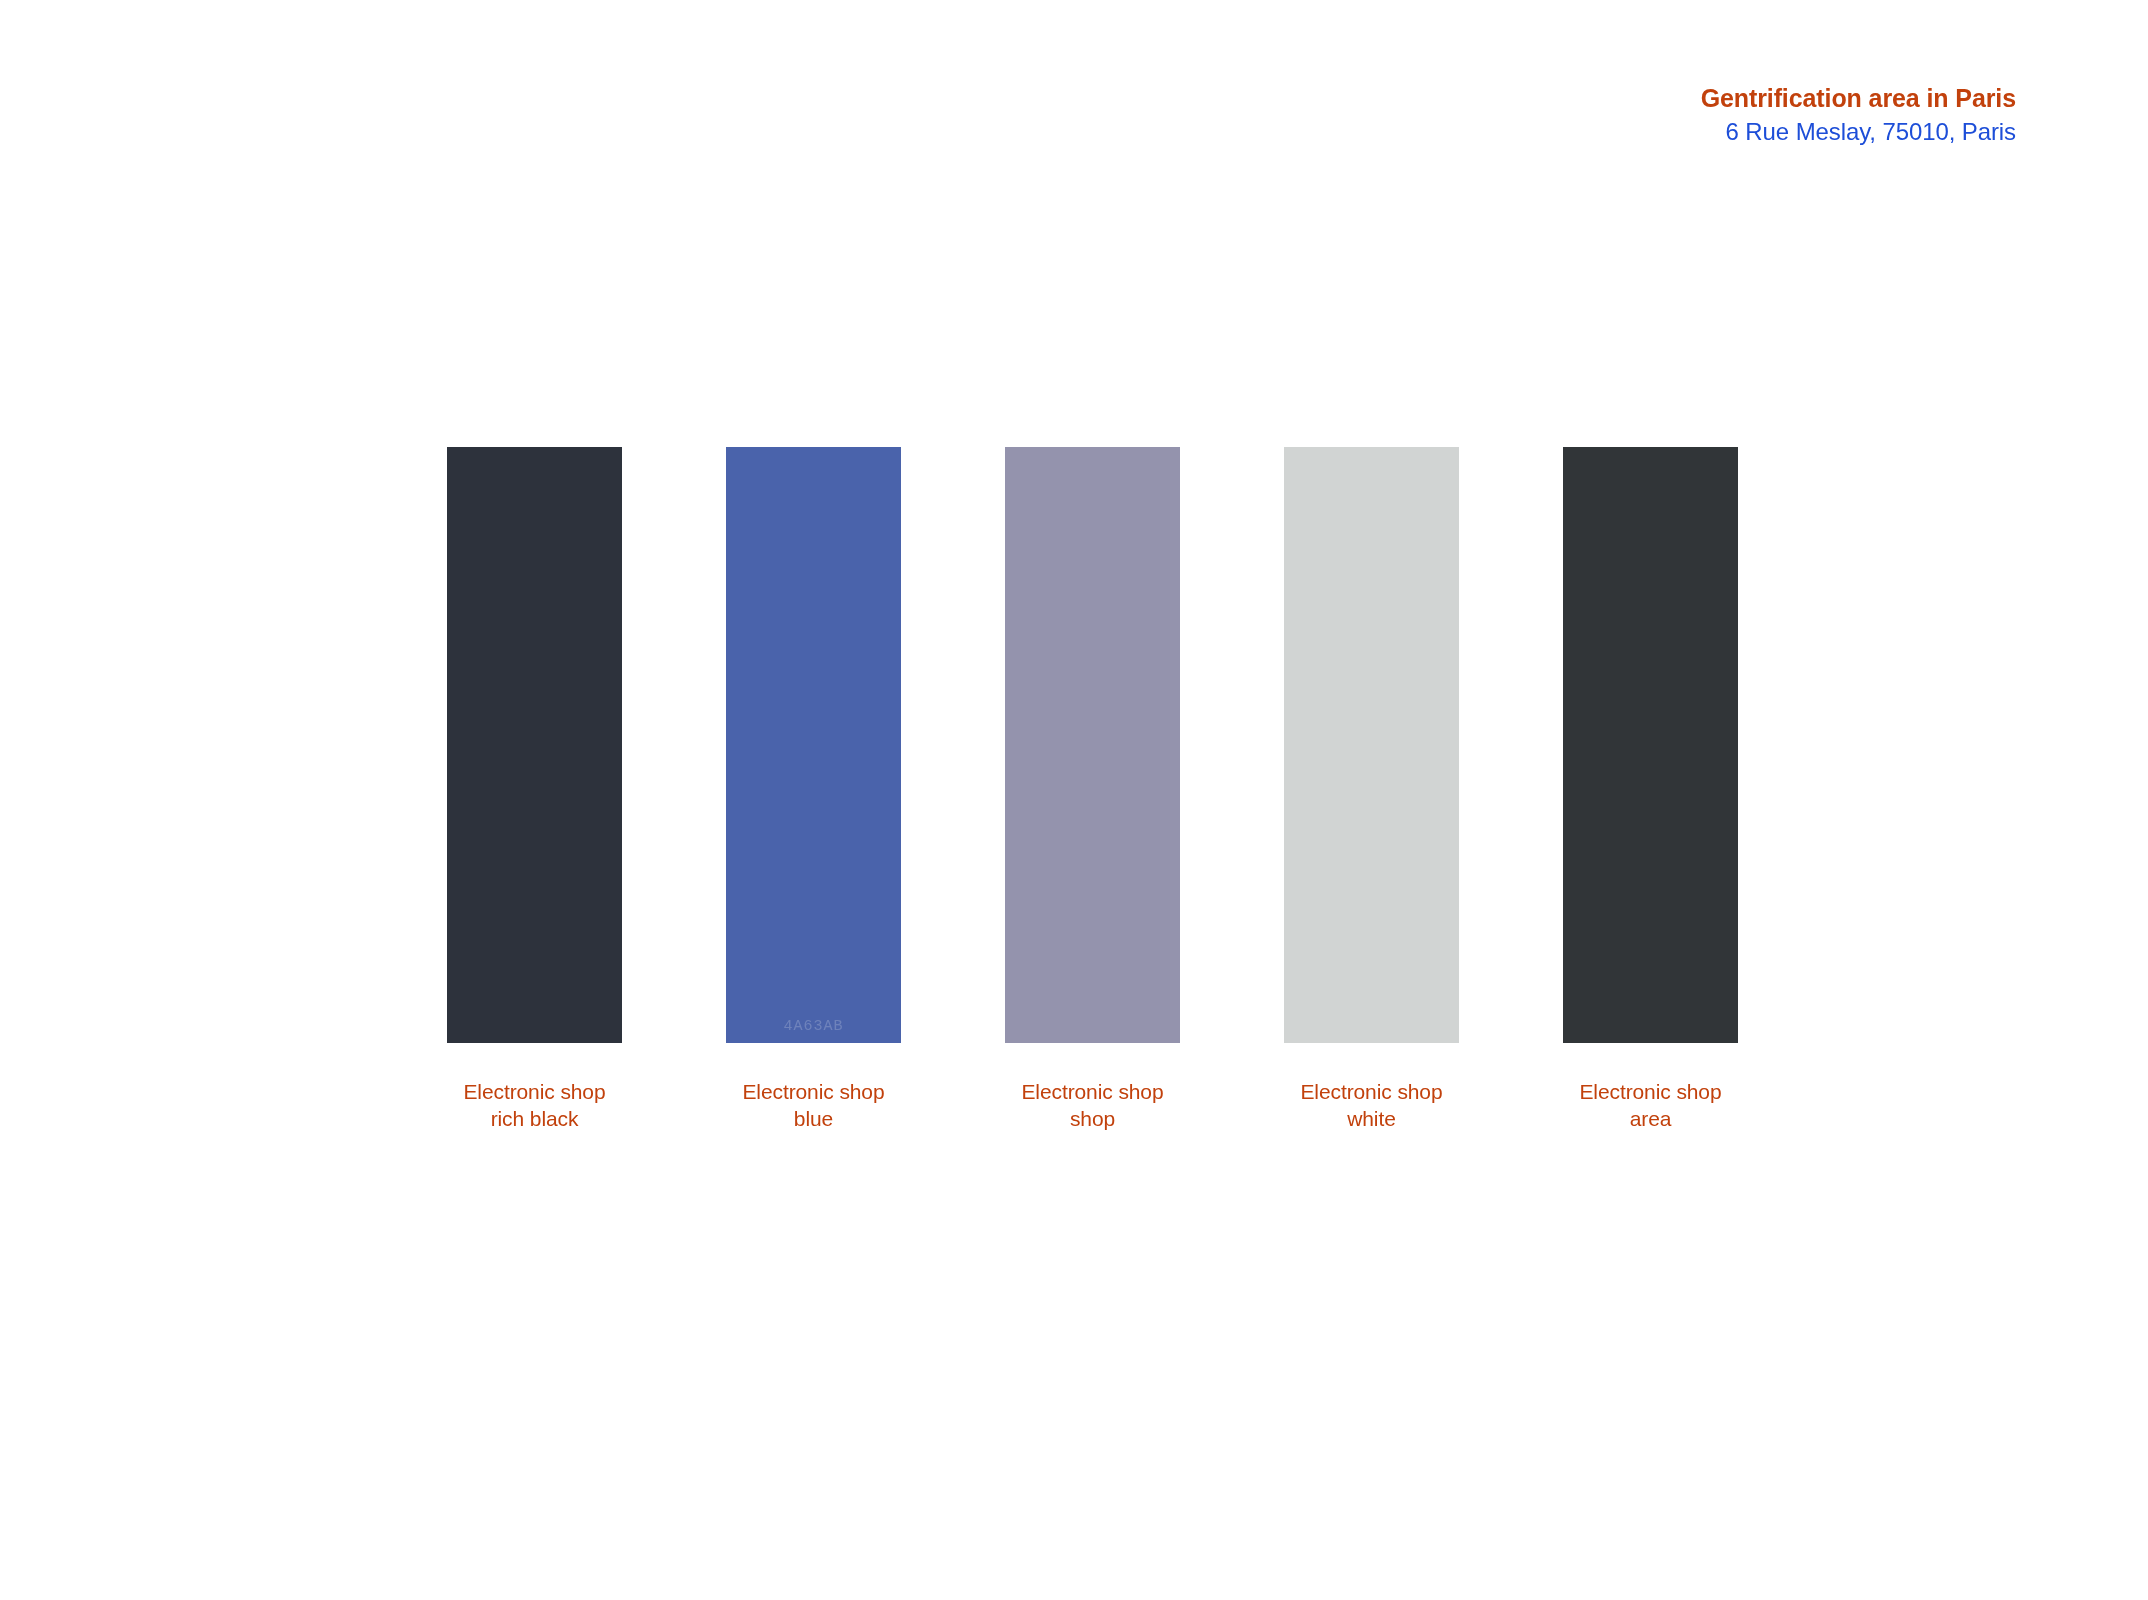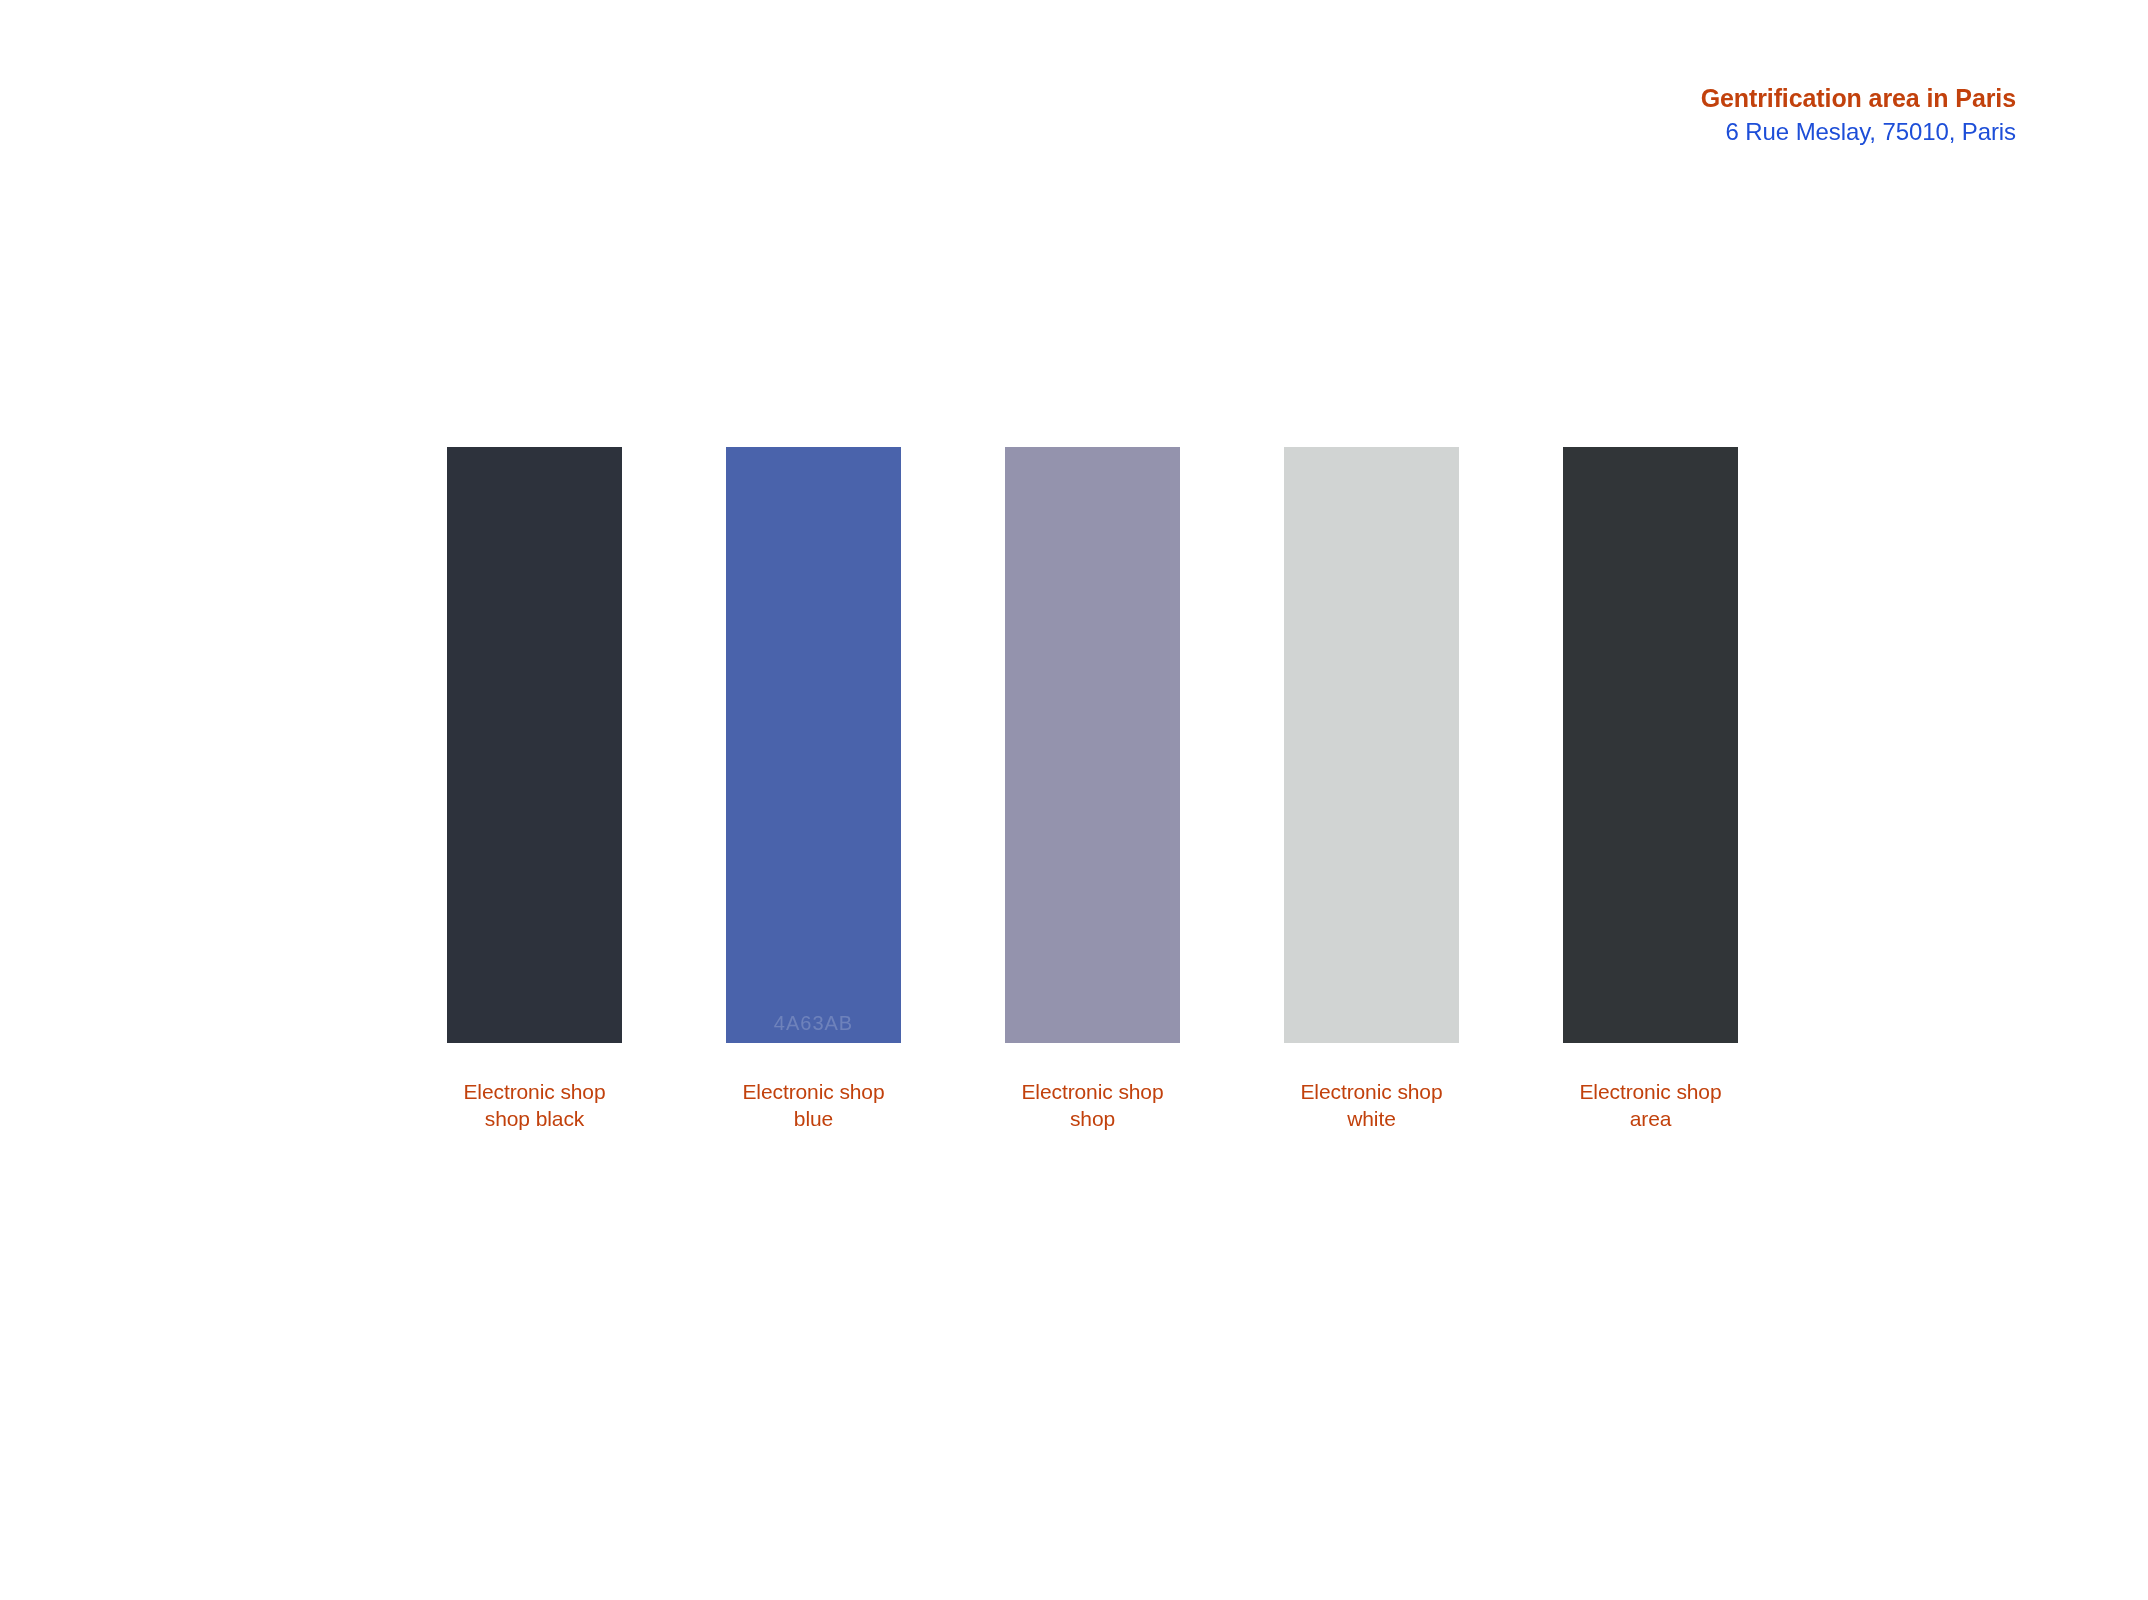--- a/index.html
+++ b/index.html
@@ -71,24 +71,24 @@
     position: relative;
     overflow: hidden;
   }
   
   .chip-hex {
     position: absolute;
     left: 0;
     right: 0;
     bottom: 8px;
     text-align: center;
-    font-size: 20px;
+    font-size: 15px;
     letter-spacing: 1px;
     color: rgba(255,255,255,0.20);
-    font-family: Liberation Sans, sans-serif;
+    font-family: Liberation Mono, monospace;
     user-select: none;
   }
 
   .swatch-caption {
     margin-top: 35px;
     text-align: center;
     font-size: 21px;
     line-height: 1.30;
     color: #c2410c;
     letter-spacing: -0.1px;
@@ -109,21 +109,21 @@
   </div>
 
   <div class="palette">
 
     <div class="swatch-cell no-hex">
       <div class="swatch-chip" style="background-color: rgb(45, 50, 60);">
         
       </div>
       <div class="swatch-caption">
         <span>Electronic shop</span>
-        <span class="caption-line-2">shop black</span>
+        <span class="caption-line-2">rich black</span>
       </div>
     </div>
 
     <div class="swatch-cell">
       <div class="swatch-chip" style="background-color: rgb(74, 99, 171);">
         <span class="chip-hex">4A63AB</span>
       </div>
       <div class="swatch-caption">
         <span>Electronic shop</span>
         <span class="caption-line-2">blue</span>

